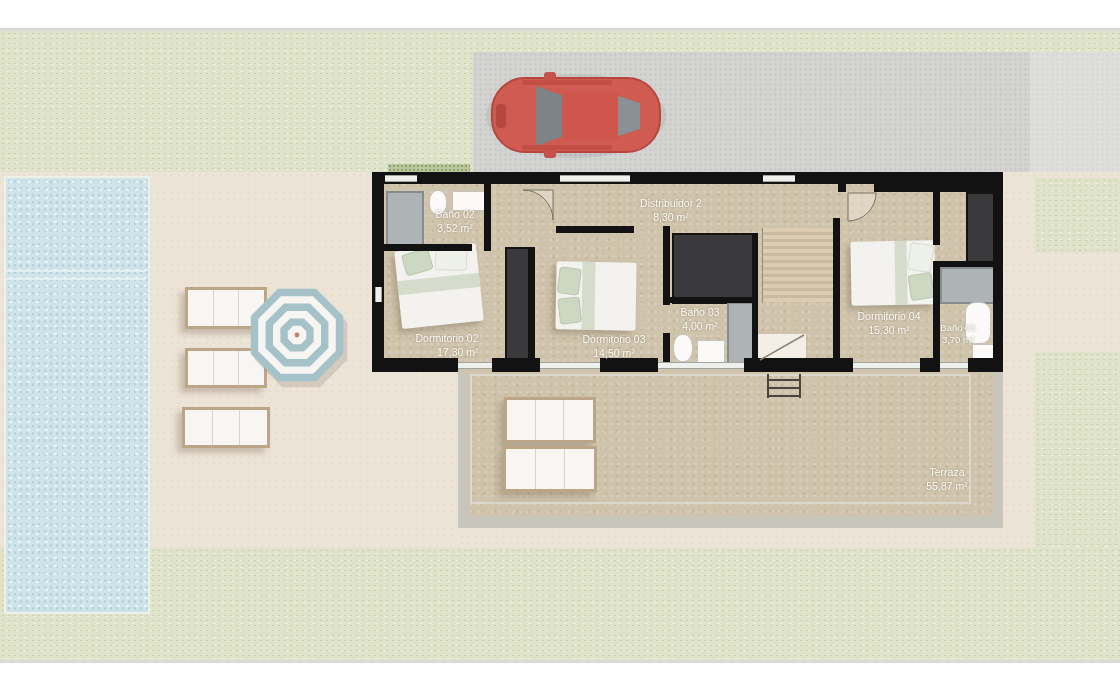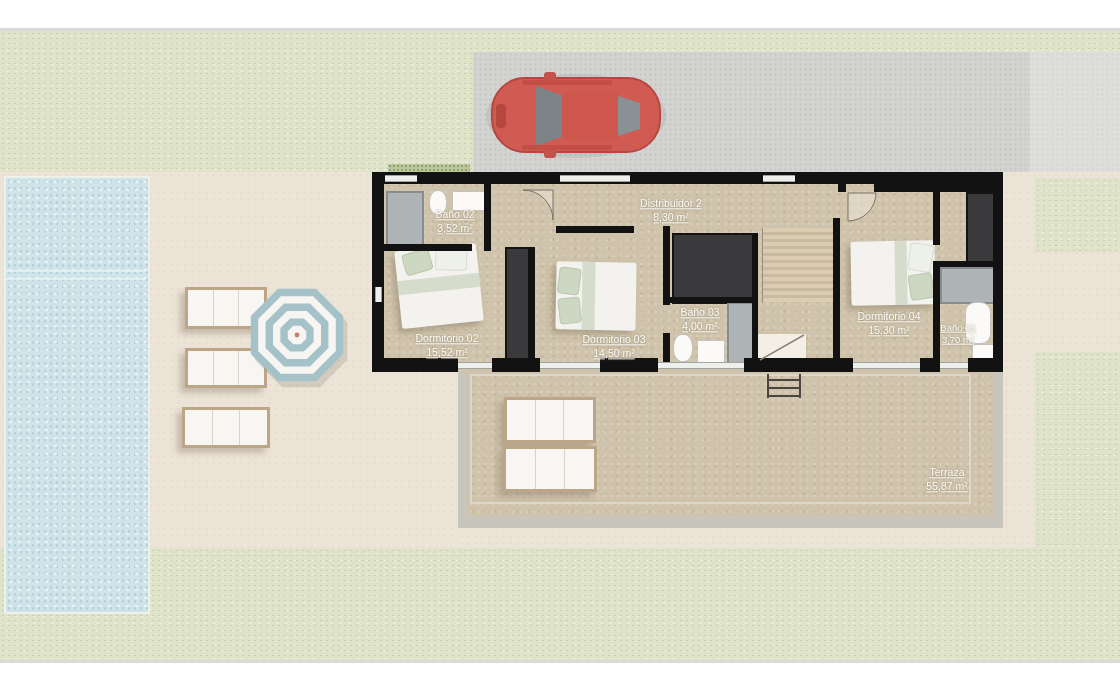--- a/index.html
+++ b/index.html
@@ -54,21 +54,21 @@
   .pillow{position:absolute;border-radius:4px;}
   .p-green{background:#cdd8c2;border:1px solid #b9c6ad;}
   .p-white{background:#eef0ea;border:1px solid #d8dcd2;}
   .throw{position:absolute;background:rgba(198,207,184,.65);}
   .lounger{background:#f7f6f3;border:3px solid #bda687;box-shadow:-5px 5px 6px rgba(125,110,90,.35);}
   .lounger .seg{position:absolute;top:0;bottom:0;width:1px;background:#d9d3c8;}
 
   
   .room-label{transform:translate(-50%,-50%);text-align:center;color:#fdfdfa;
     font-size:10.5px;line-height:1.3;white-space:nowrap;
-    text-shadow:0 0 2px rgba(110,95,70,.65);text-decoration:underline;}
+    text-shadow:0 0 2px rgba(110,95,70,.65);}
 </style>
 </head>
 <body>
 
 <div id="stage">
 
   <div class="abs grass" style="left:0;top:31px;width:1120px;height:141px;"></div>
   <div class="abs hairline" style="left:0;top:28px;width:1120px;height:3px;"></div>
   <div class="abs driveway" style="left:473px;top:52px;width:557px;height:120px;"></div>
   <div class="abs driveway-light" style="left:1030px;top:52px;width:90px;height:120px;"></div>
@@ -223,23 +223,23 @@
   </svg>
 
   <div class="abs room-label" style="left:455px;top:222px;">
     <div>Baño 02</div>
     <div>3,52 m²</div>
   </div>
   <div class="abs room-label" style="left:671px;top:211px;">
     <div>Distribuidor 2</div>
     <div>8,30 m²</div>
   </div>
-  <div class="abs room-label" style="left:447px;top:346px;">
+  <div class="abs room-label" style="left:447px;top:346px;text-align:right;">
     <div>Dormitorio 02</div>
-    <div>15,52 m²</div>
+    <div>17,30 m²</div>
   </div>
   <div class="abs room-label" style="left:614px;top:347px;">
     <div>Dormitorio 03</div>
     <div>14,50 m²</div>
   </div>
   <div class="abs room-label" style="left:700px;top:320px;">
     <div>Baño 03</div>
     <div>4,00 m²</div>
   </div>
   <div class="abs room-label" style="left:889px;top:324px;">

